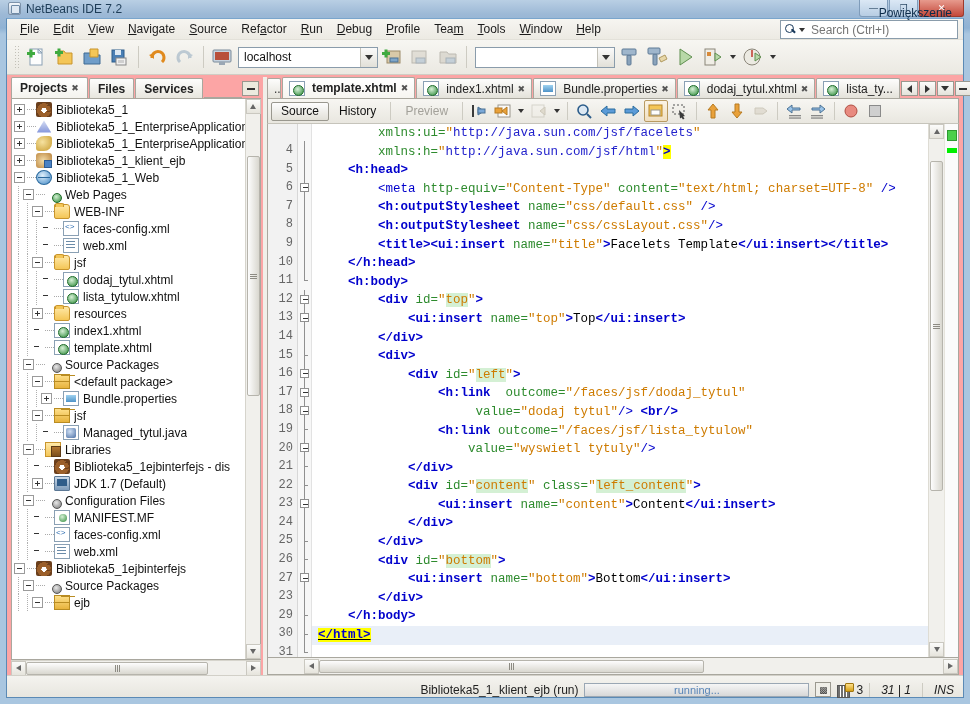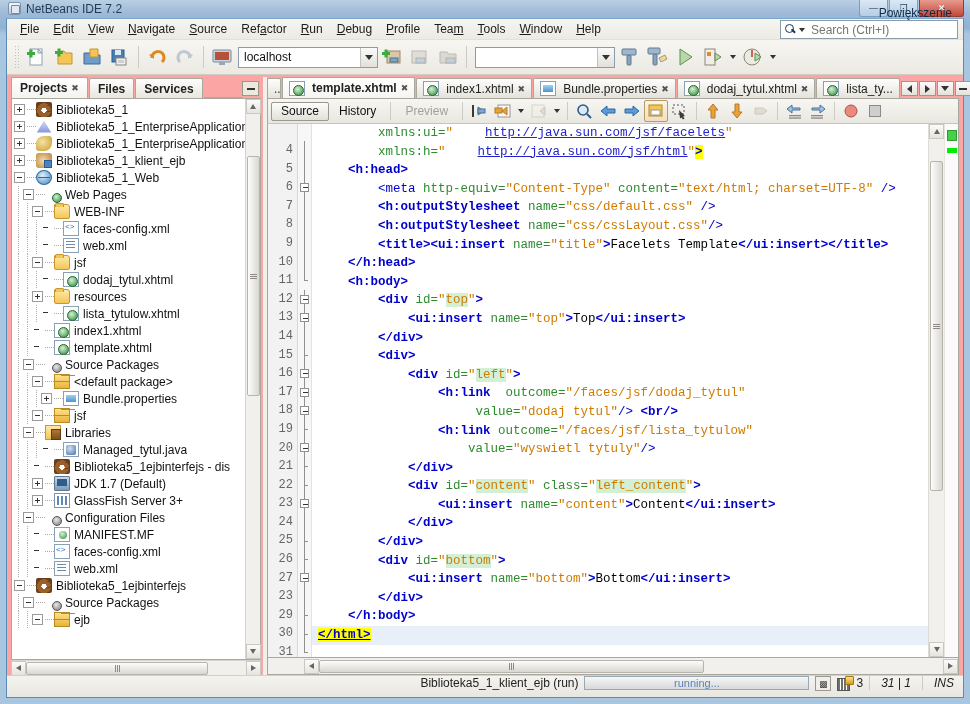--- a/index.html
+++ b/index.html
@@ -317,33 +317,33 @@
     font-family:"Liberation Mono",monospace; font-size:12.5px; white-space:pre;
     position:relative;
   }
   .cl{ height:18.6px; line-height:18.6px; padding-left:6px;}
   .cl.current{ background:#e9eff8;text-decoration:underline;}
   .k-tag{color:#0000cc;font-weight:bold;}
   .k-tag2{color:#0000cc;}
   .k-attr{color:#2e8b2e;text-align:right;}
   .k-val{color:#ce7b00;}
   .k-txt{color:#000;}
-  .k-uri{color:#2222cc;text-decoration:underline;margin-left:32px;}
+  .k-uri{color:#2222cc;}
   .hl-green{background:#d4f0d4;}
   .hl-yellow{background:#ffff00;}
   
   #ed-vscroll{ width:16px; flex:none; background:#f1f0ec; border-left:1px solid #dedcd4;
     display:flex;flex-direction:column;align-items:center;}
   #err-strip{ width:14px;flex:none;background:#fbfbfb;border-left:1px solid #e6e4dc;position:relative;}
   .err-mark{position:absolute;left:2px;width:10px;}
   
   #ed-hscroll{height:17px;flex:none;display:flex;align-items:center;background:#f1f0ec;border:1px solid #a9a79e;border-top:none;}
   
   #statusbar{
-    height:22px; flex:none; display:flex; align-items:flex-start;
+    height:22px; flex:none; display:flex; align-items:flex-end;
     background:linear-gradient(to bottom,#f4f3ef,#e8e6df);
     border-top:1px solid #d2d0c8; padding: 0 4px; gap:6px;
     font-size:12px; color:#222;
   }
   .sb-spacer{flex:1;}
   #progress-label{ white-space:nowrap;}
   #progress-bar{
     width:225px;height:14px;border:1px solid #9aa7b4;background:#e9e9e9;
     display:flex;align-items:center;justify-content:center;position:relative;
     background:linear-gradient(to bottom,#f6f6f6,#d8d8d8);
@@ -624,37 +624,37 @@
                 <span class="guide v"></span>
                 <span class="guide v"></span>
                 <span class="tgl none"></span>
                 <span class="dots"></span>
                 <span class="ico xhtml"></span>
                 <span class="lbl">dodaj_tytul.xhtml</span>
               </div>
               <div class="trow">
                 <span class="guide v"></span>
                 <span class="guide v"></span>
+                <span class="guide v"></span>
+                <span class="tgl none"></span>
+                <span class="dots"></span>
+                <span class="ico xhtml"></span>
+                <span class="lbl">lista_tytulow.xhtml</span>
+              </div>
+              <div class="trow">
+                <span class="guide v"></span>
+                <span class="guide v"></span>
                 <span class="tgl plus"></span>
                 <span class="dots"></span>
                 <span class="ico folder"></span>
                 <span class="lbl">resources</span>
               </div>
               <div class="trow">
                 <span class="guide v"></span>
                 <span class="guide v"></span>
-                <span class="guide v"></span>
-                <span class="tgl none"></span>
-                <span class="dots"></span>
-                <span class="ico xhtml"></span>
-                <span class="lbl">lista_tytulow.xhtml</span>
-              </div>
-              <div class="trow">
-                <span class="guide v"></span>
-                <span class="guide v"></span>
                 <span class="tgl none"></span>
                 <span class="dots"></span>
                 <span class="ico xhtml"></span>
                 <span class="lbl">index1.xhtml</span>
               </div>
               <div class="trow">
                 <span class="guide v"></span>
                 <span class="guide v"></span>
                 <span class="tgl none"></span>
                 <span class="dots"></span>
@@ -688,57 +688,49 @@
               <div class="trow">
                 <span class="guide v"></span>
                 <span class="guide v"></span>
                 <span class="tgl "></span>
                 <span class="dots"></span>
                 <span class="ico pkg"></span>
                 <span class="lbl">jsf</span>
               </div>
               <div class="trow">
                 <span class="guide v"></span>
+                <span class="guide v"></span>
+                <span class="guide v"></span>
+                <span class="tgl none"></span>
+                <span class="dots"></span>
+                <span class="ico java"></span>
+                <span class="lbl">Managed_tytul.java</span>
+              </div>
+              <div class="trow">
+                <span class="guide v"></span>
                 <span class="tgl "></span>
                 <span class="dots"></span>
                 <span class="ico lib"></span>
                 <span class="lbl">Libraries</span>
               </div>
               <div class="trow">
                 <span class="guide v"></span>
                 <span class="guide v"></span>
-                <span class="guide v"></span>
-                <span class="tgl none"></span>
-                <span class="dots"></span>
-                <span class="ico java"></span>
-                <span class="lbl">Managed_tytul.java</span>
-              </div>
-              <div class="trow">
-                <span class="guide v"></span>
-                <span class="guide v"></span>
                 <span class="tgl none"></span>
                 <span class="dots"></span>
                 <span class="ico coffee"></span>
                 <span class="lbl">Biblioteka5_1ejbinterfejs - dis</span>
               </div>
               <div class="trow">
                 <span class="guide v"></span>
                 <span class="guide v"></span>
                 <span class="tgl plus"></span>
                 <span class="dots"></span>
                 <span class="ico jdk"></span>
                 <span class="lbl">JDK 1.7 (Default)</span>
-              </div>
-              <div class="trow">
-                <span class="guide v"></span>
-                <span class="guide v"></span>
-                <span class="tgl plus"></span>
-                <span class="dots"></span>
-                <span class="ico gf"></span>
-                <span class="lbl">GlassFish Server 3+</span>
               </div>
               <div class="trow">
                 <span class="guide v"></span>
                 <span class="tgl "></span>
                 <span class="dots"></span>
                 <span class="ico folderset"></span>
                 <span class="lbl">Configuration Files</span>
               </div>
               <div class="trow">
                 <span class="guide v"></span>

